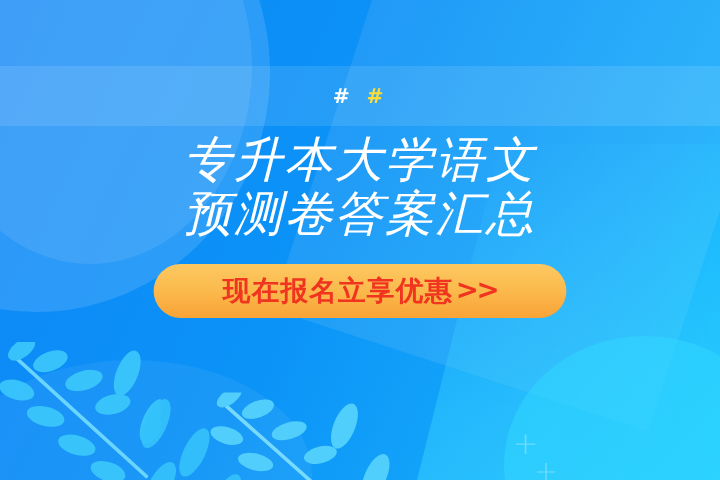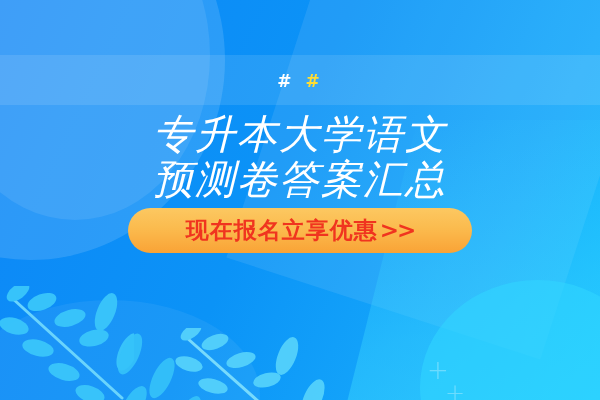--- a/index.html
+++ b/index.html
@@ -137,21 +137,21 @@
     font-style: italic;
     line-height: 1.12;
     letter-spacing: 2px;
     text-align: right;
     white-space: nowrap;
     font-family: "DejaVu Sans", "Liberation Sans", sans-serif;
   }
   .headline .hl-line { display: block; }
 
   .cta-wrap {
-    margin-top: 6px;
+    margin-top: 18px;
   }
   .cta {
     display: flex;
     align-items: center;
     justify-content: center;
     width: 344px;
     height: 45px;
     border: none;
     border-radius: 23px;
     background: linear-gradient(180deg, #fcc861 0%, #fbbb4e 45%, #f9a336 100%);

